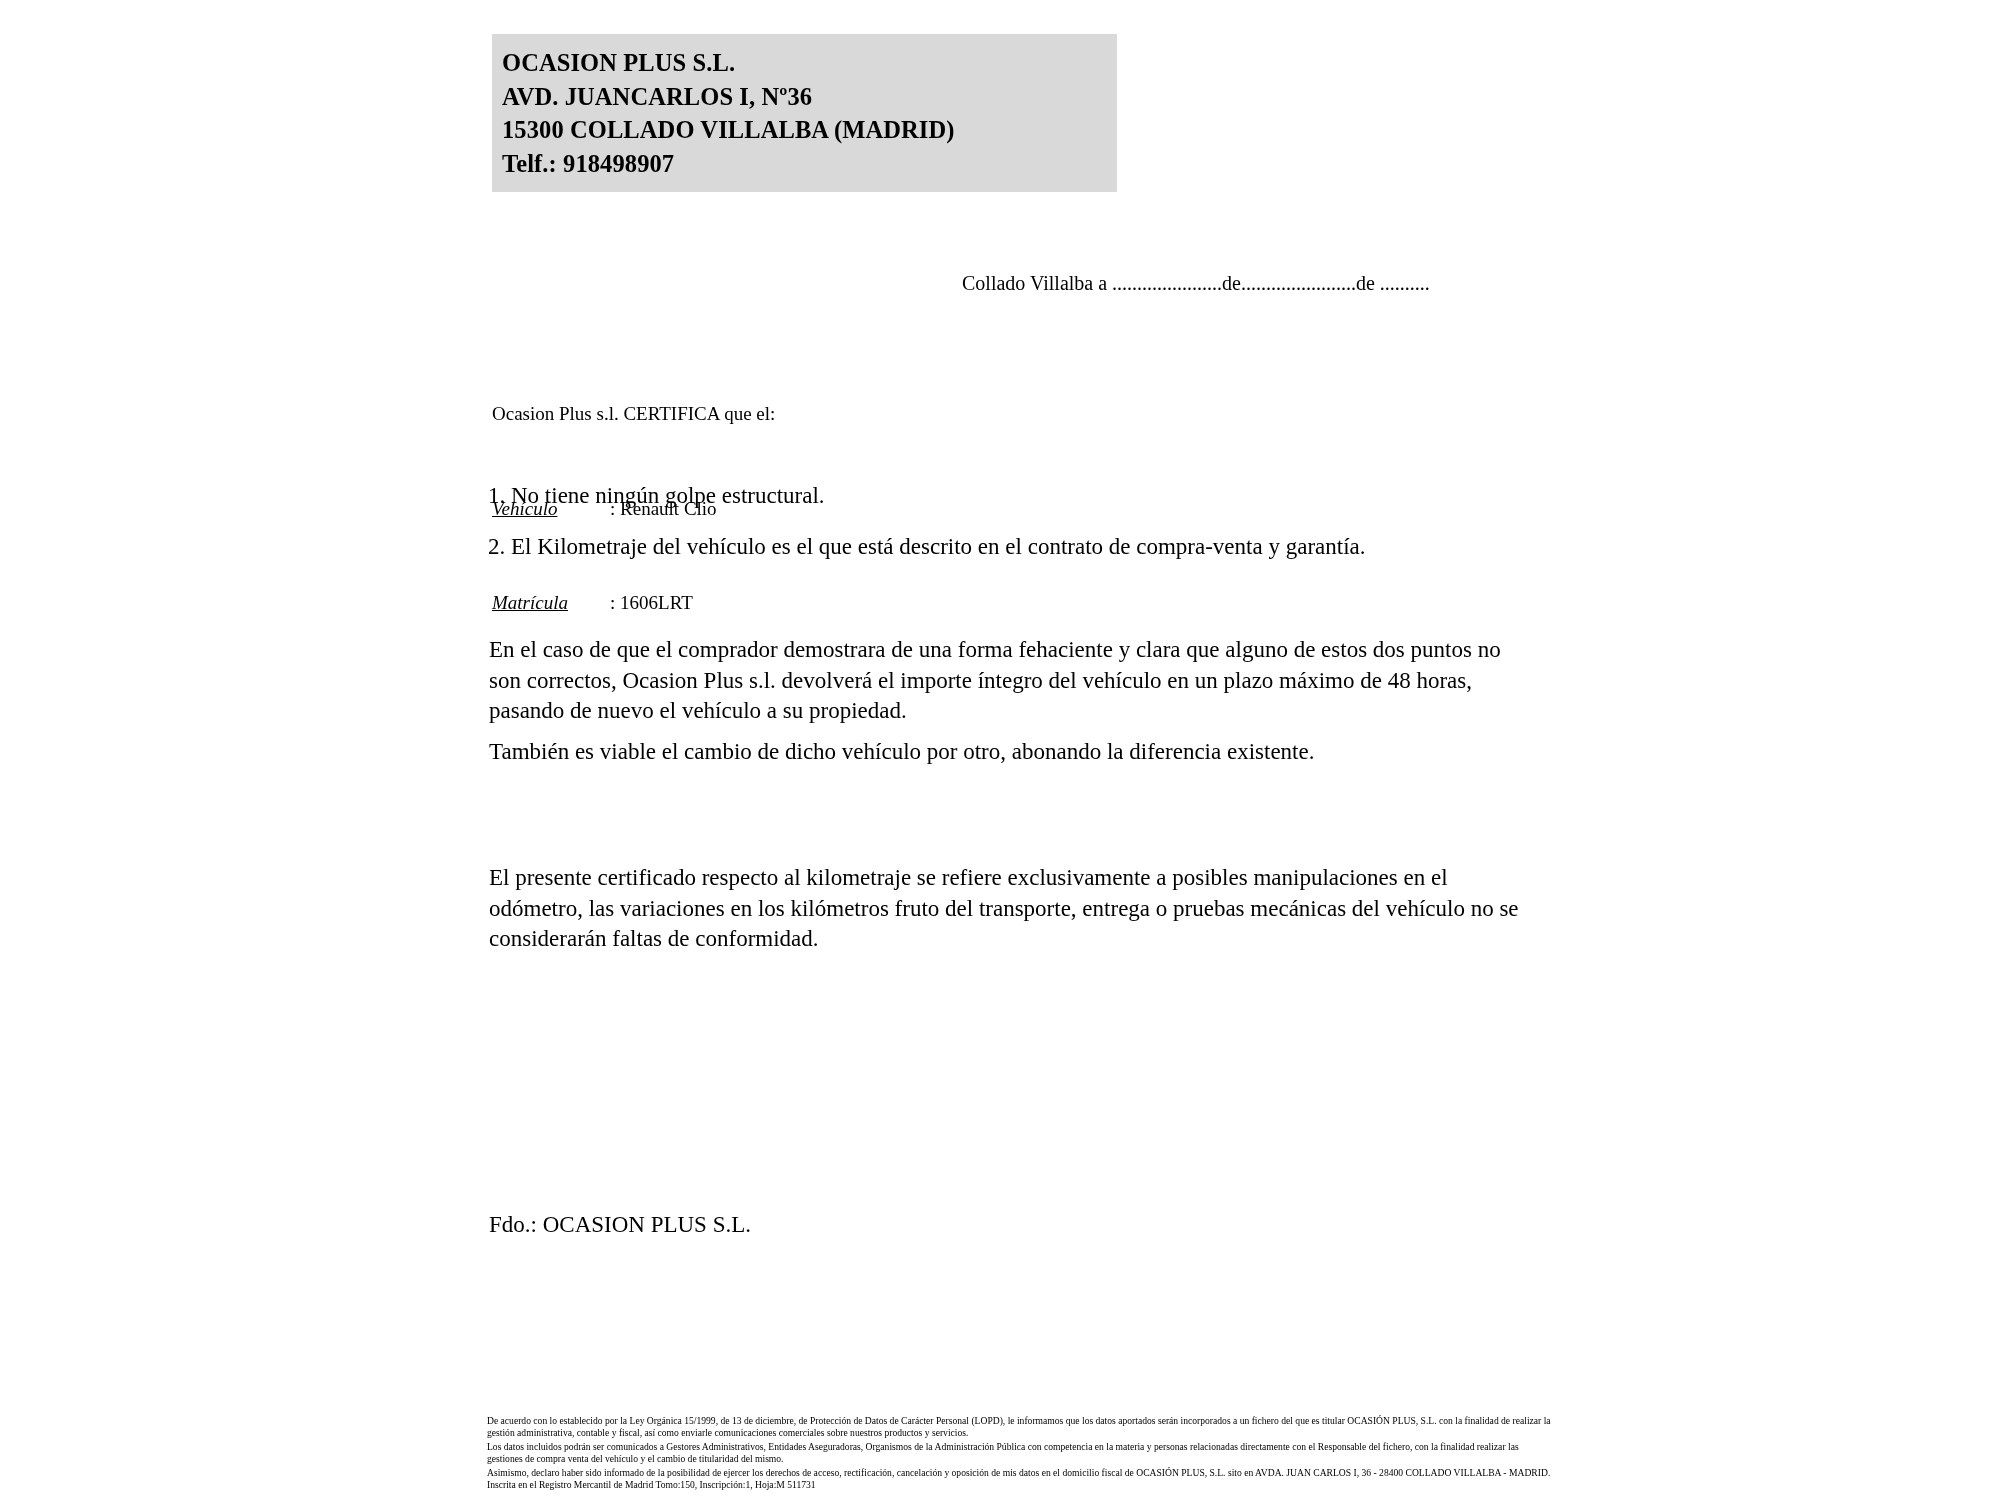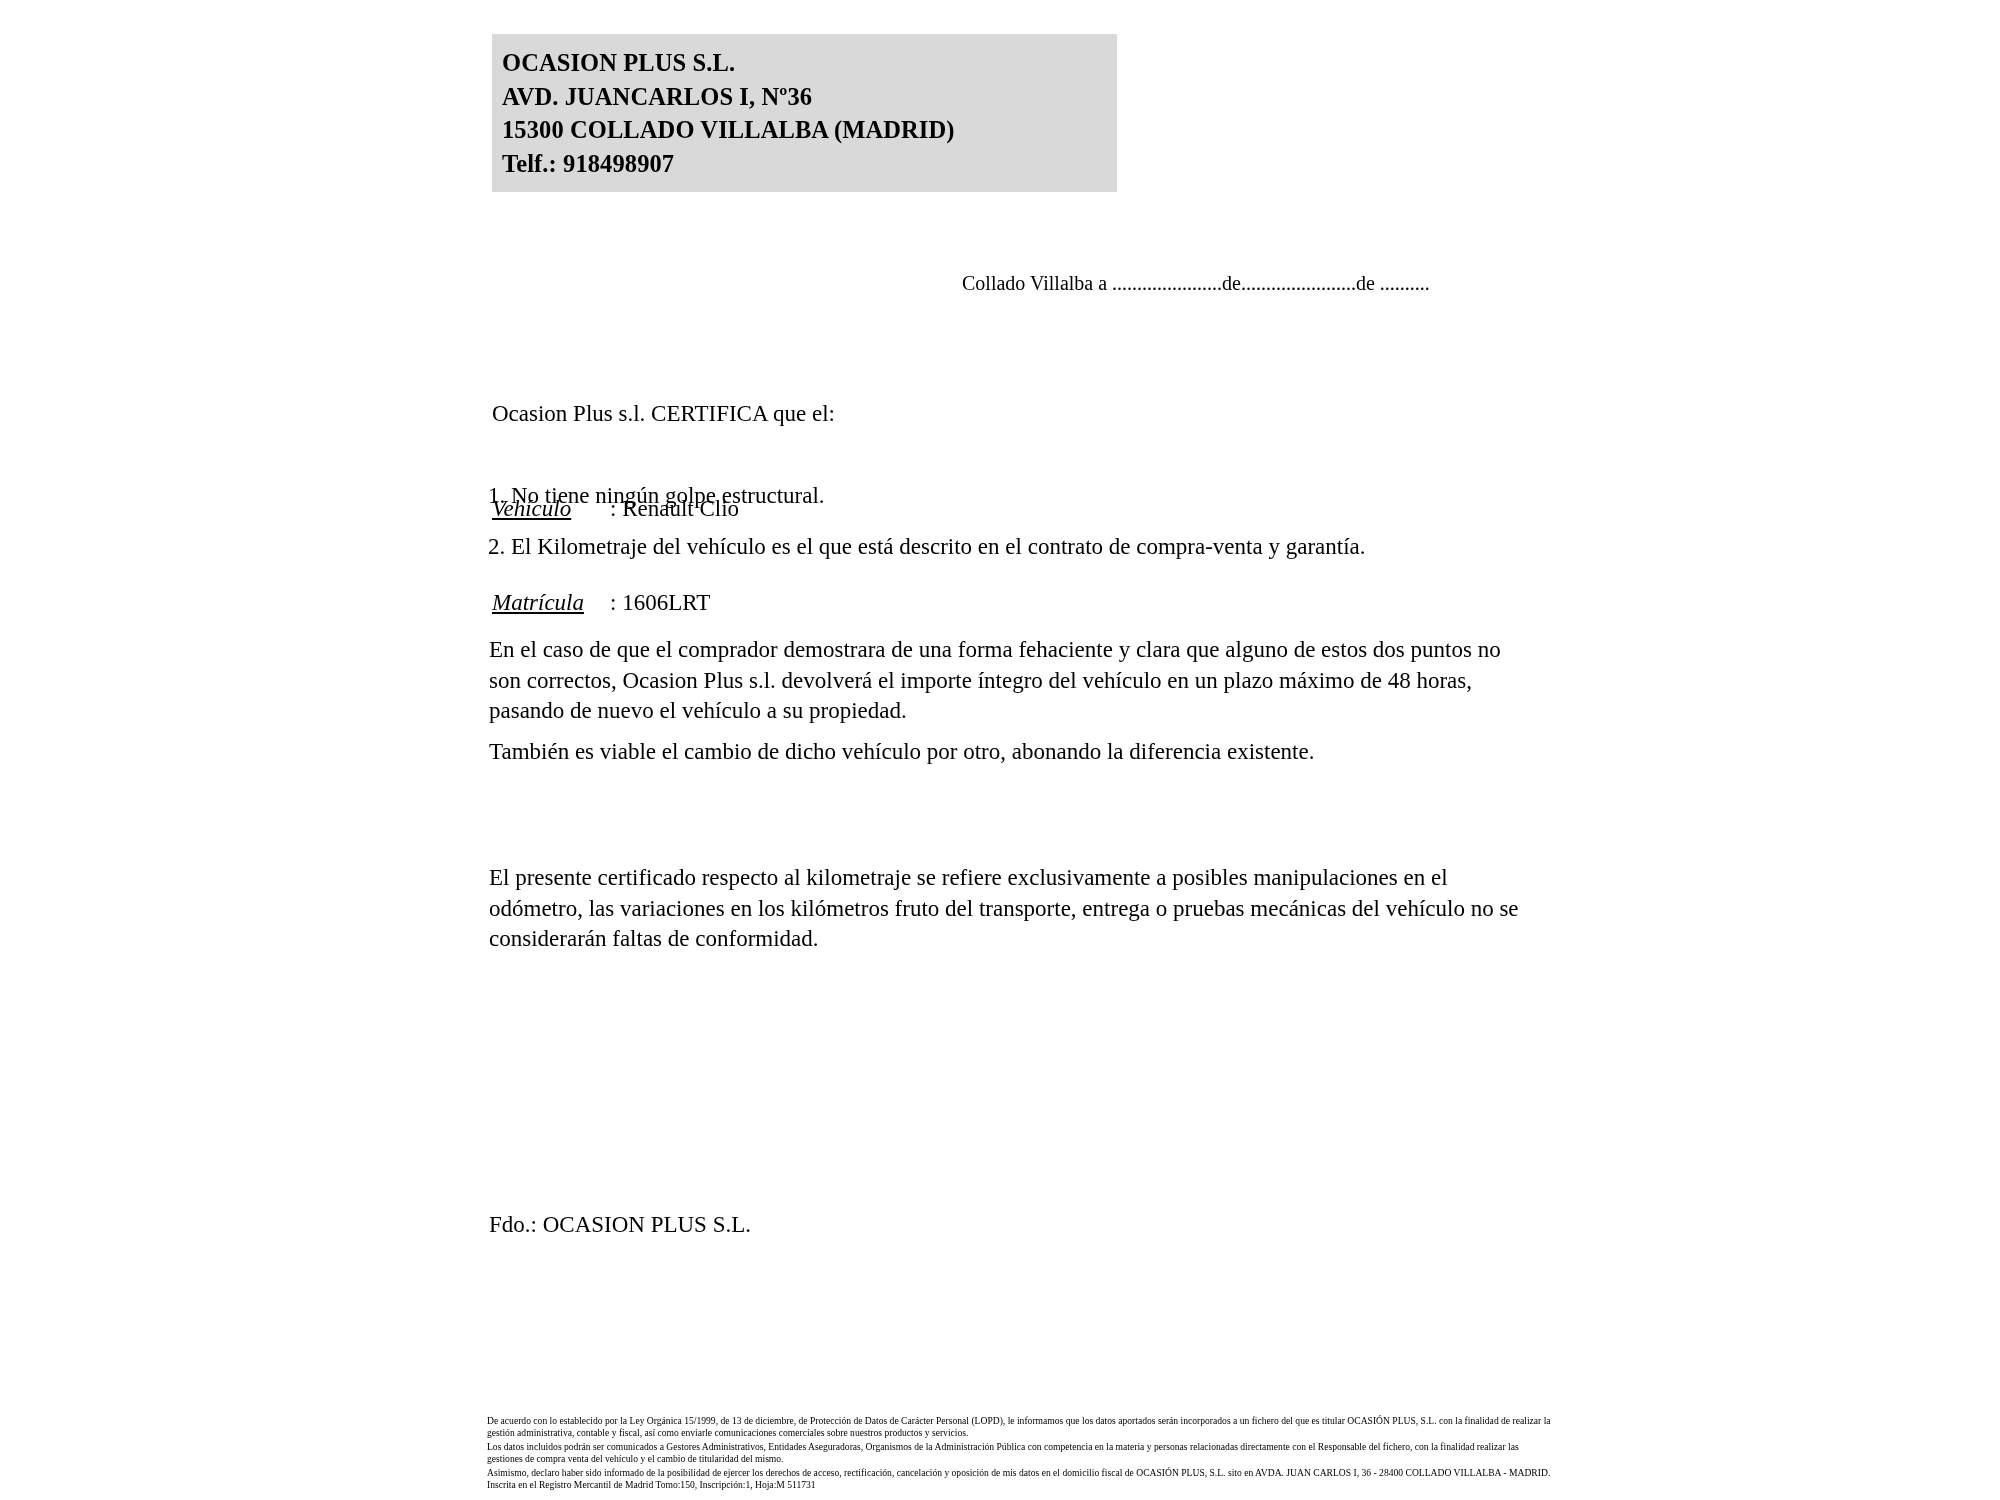--- a/index.html
+++ b/index.html
@@ -49,21 +49,21 @@
     top: 272px;
     font-size: 20px;
     white-space: pre;
   }
 
   
   .certifica {
     position: absolute;
     left: 492px;
     top: 335px;
-    font-size: 23px;
+    font-size: 19px;
     line-height: 31.5px;
     white-space: pre;
   }
   .field-row {
     display: block;
     white-space: pre;
   }
   .field-label {
     display: inline-block;
     width: 118px;

